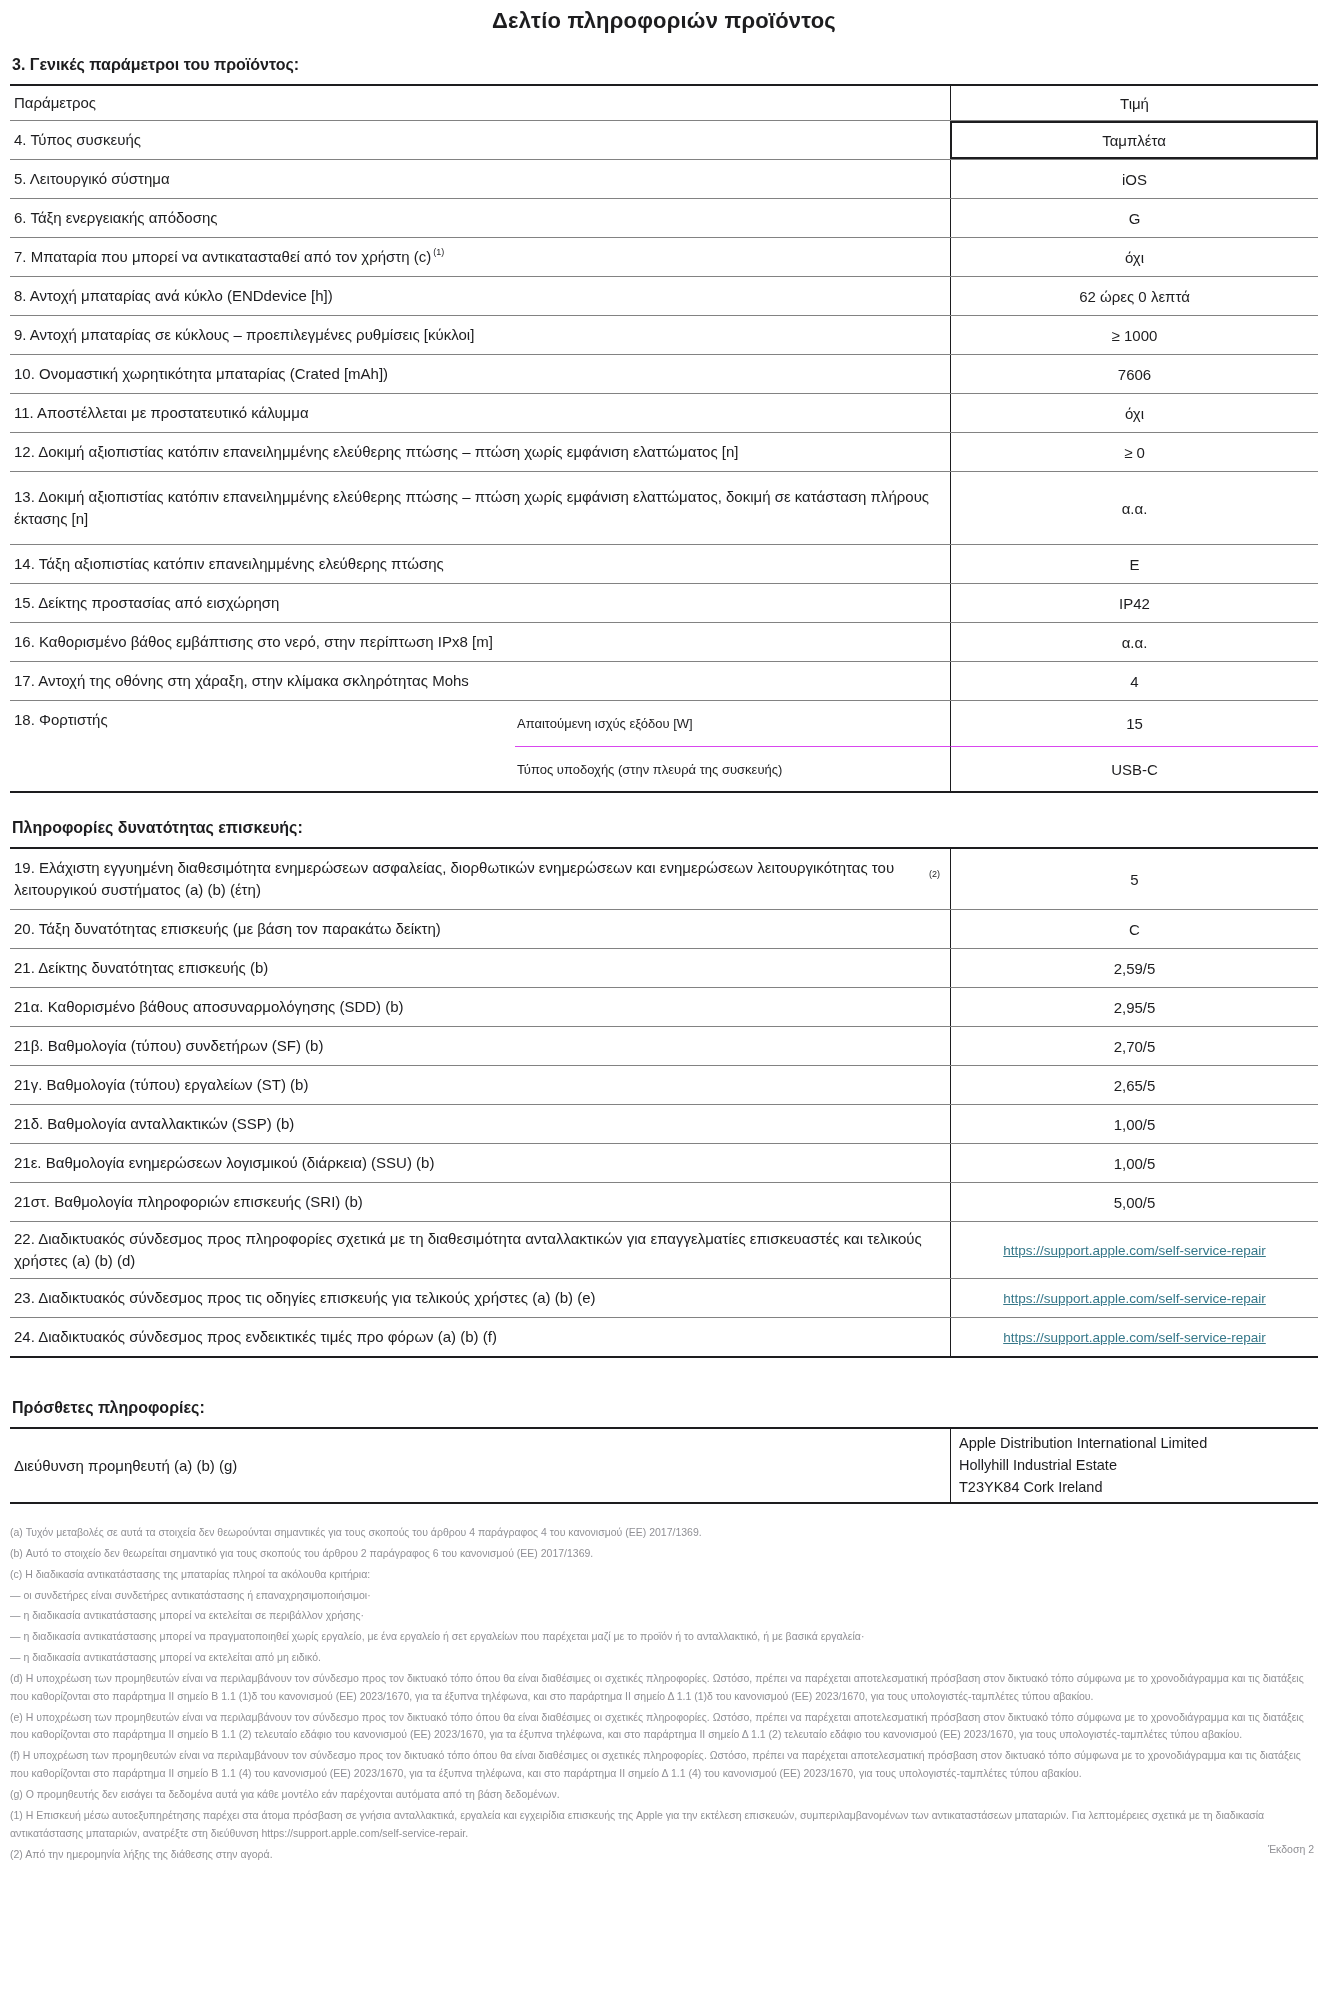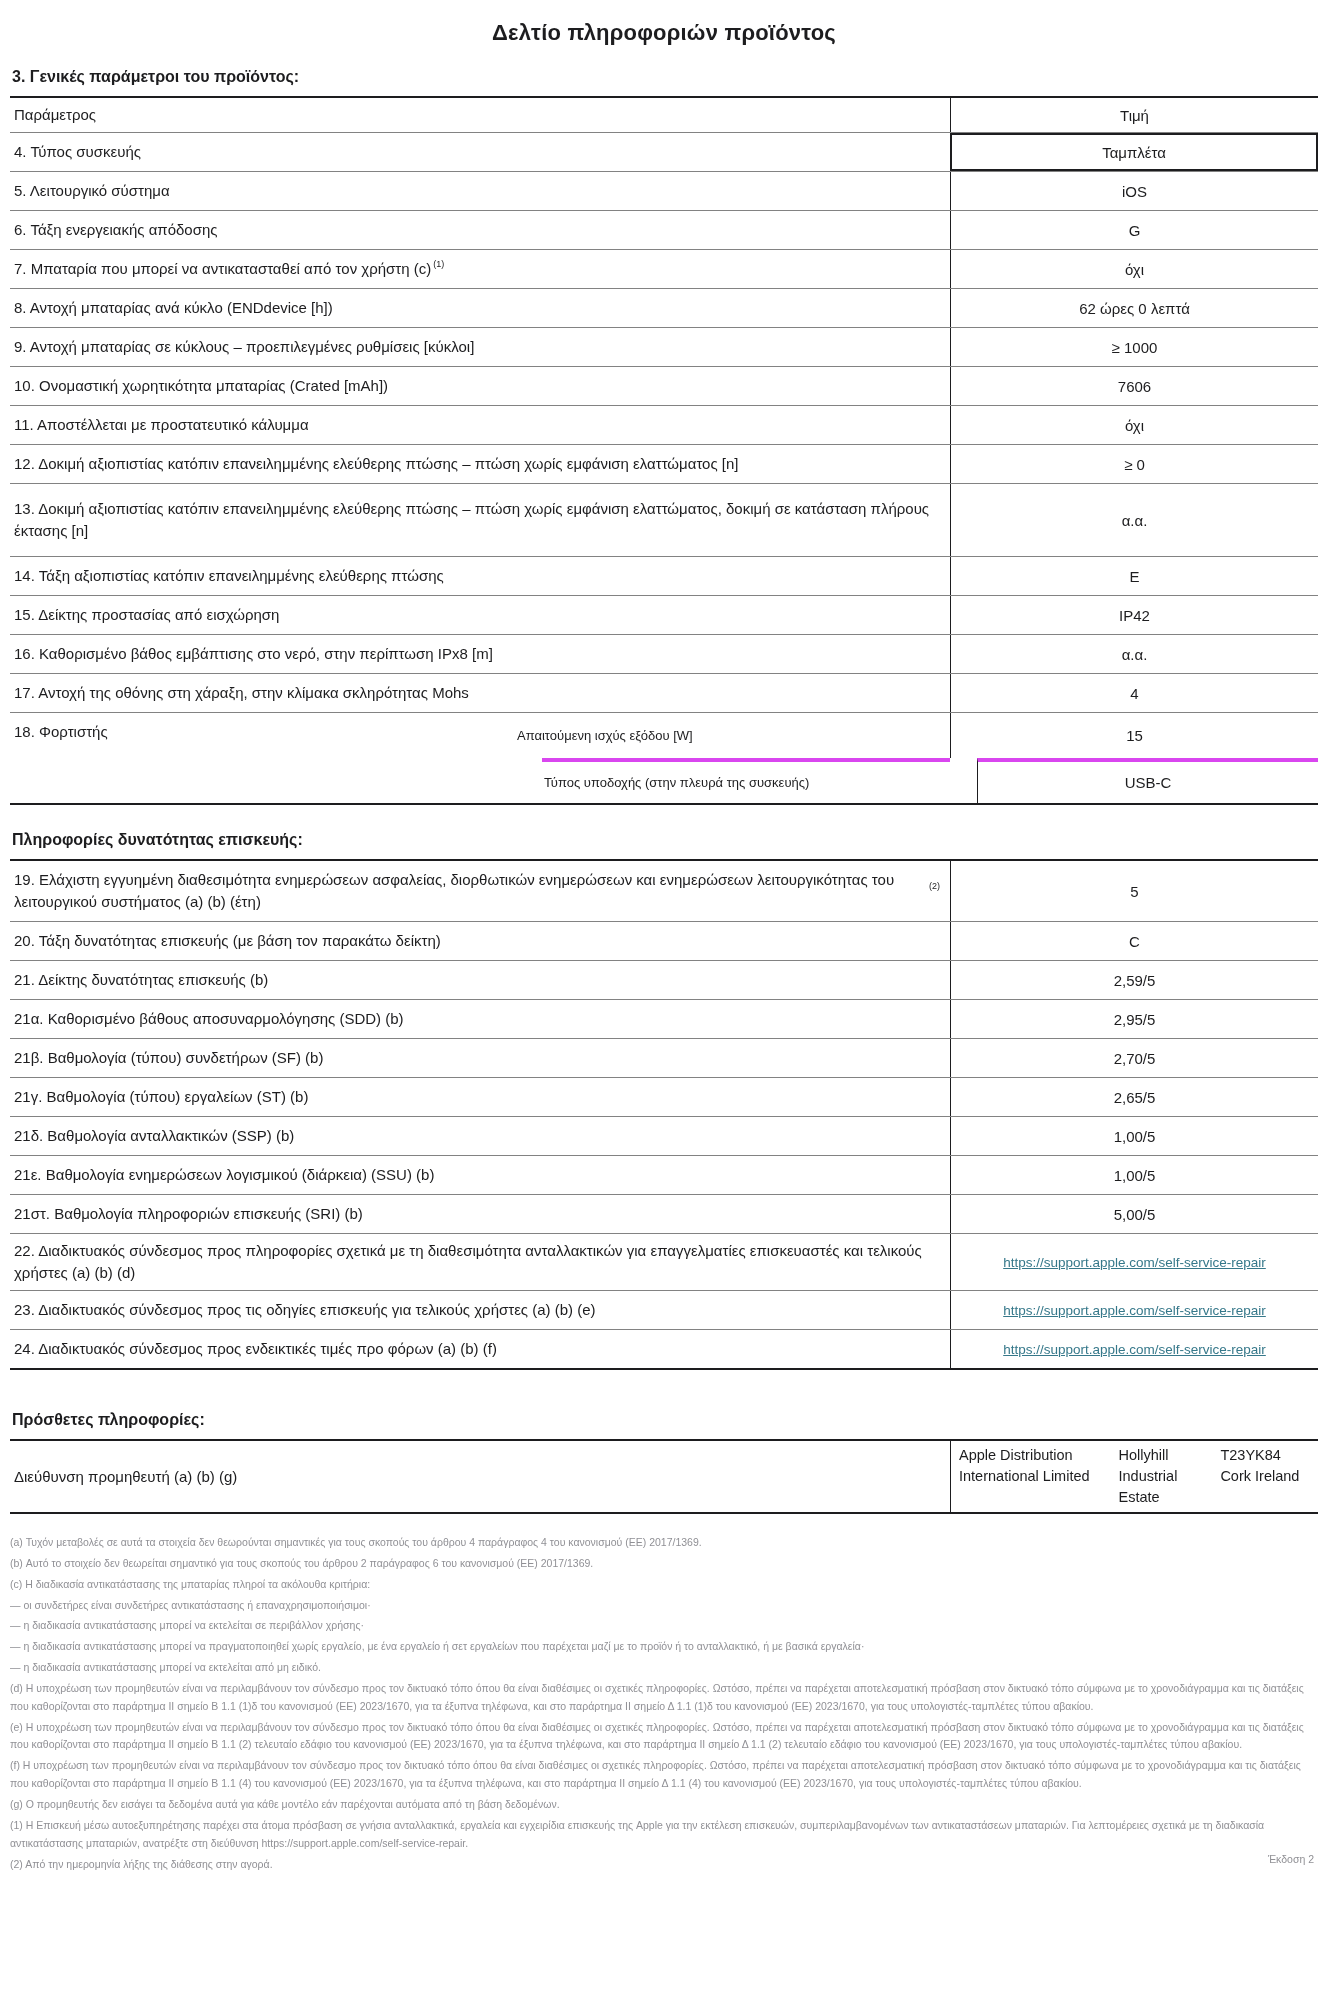--- a/index.html
+++ b/index.html
@@ -1,21 +1,21 @@
 <!DOCTYPE html>
 <html lang="el" style="--link: #36788a; --footnote: #909095;"><head>
 <meta charset="utf-8">
 <style>
   html,body{margin:0;padding:0;background:#fff;}
   body{
     width:1328px;height:2000px;position:relative;overflow:hidden;
     font-family:"Liberation Sans","DejaVu Sans",sans-serif;
     color:#1d1d1f;-webkit-font-smoothing:antialiased;
   }
-  .page{padding:18px 10px 0 10px;position:relative;}
+  .page{padding:6px 10px 0 10px;position:relative;}
   .title{
     text-align:center;font-size:22px;font-weight:bold;margin:2px 0 8px 0;
     letter-spacing:.2px;
   }
   .tbl{border-top:2px solid #1d1d1f;border-bottom:2px solid #1d1d1f;}
   .r{display:grid;grid-template-columns:1fr 368px;align-items:stretch;border-top:1px solid #828282;}
   .r:first-child{border-top:none;}
   .lab{
     font-size:15px;line-height:1.45;display:flex;align-items:center;
     padding:5px 10px 5px 4px;
@@ -32,30 +32,30 @@
   .t2 .r.hdr{min-height:34px;}
   .t2 .r.tall{min-height:72px;}
   .sec{font-size:16px;font-weight:bold;margin:0;}
   .sec.s3{margin:22px 0 10px 2px;}
   .sec.srep{margin:26px 0 10px 2px;}
   .sec.sadd{margin:41px 0 10px 2px;}
   
   .r18{display:grid;grid-template-columns:505px 435px 368px;grid-template-rows:45px 45px;border-top:1px solid #828282;}
   .r18 .lab18{grid-row:1/3;display:flex;align-items:flex-start;padding:10px 10px 5px 4px;font-size:15px;}
   .r18 .sublab{display:flex;align-items:center;font-size:13px;padding:4px 8px 4px 2px;}
-  .r18 .subdiv{border-top:4px solid #d946ef;margin-left:27px;}
+  .r18 .subdiv{border-top:1px solid #d946ef;}
   .t3 .r{min-height:38px;}
   .t3 .r.tall19{min-height:60px;}
   .t3 .r.tall22{min-height:56px;}
   a.link{
     color:var(--link,#36788a);font-size:13.5px;word-break:break-all;
   }
   .t4 .r{min-height:33px;}
   .t4 .r.addr{min-height:66px;}
-  .addr-lines{display:flex;flex-direction:row;justify-content:center;gap:1px;font-size:14.5px;line-height:1.45;}
+  .addr-lines{display:flex;flex-direction:column;justify-content:center;gap:1px;font-size:14.5px;line-height:1.45;}
   .foot{margin-top:20px;color:var(--footnote,#909095);font-size:10.5px;line-height:1.7;}
   .foot p{margin:3px 0;}
   .version{
     position:absolute;right:14px;bottom:8px;font-size:10.5px;color:var(--footnote,#909095);
   }
 </style>
 </head>
 <body>
 
 <div class="page">

